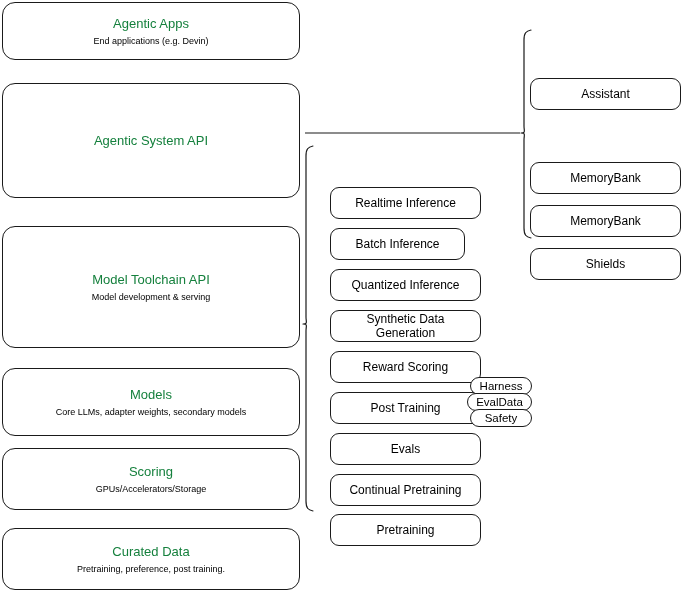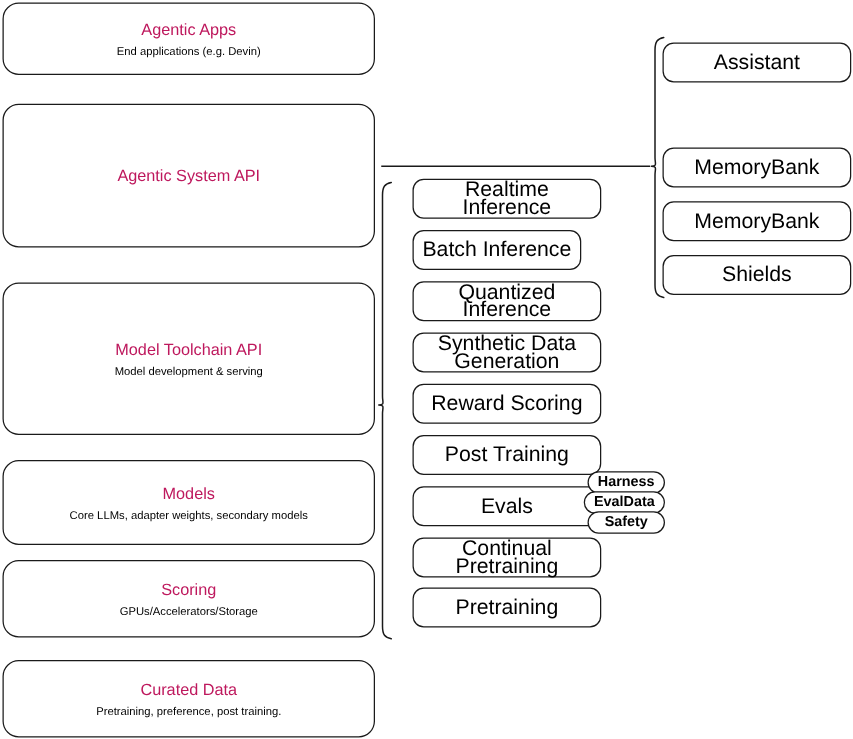--- a/index.html
+++ b/index.html
@@ -31,43 +31,43 @@
     text-align: center;
   }
   
   .layer {
     border-radius: 13px;
     padding: 4px 10px;
   }
   .layer .title {
     font-size: 13px;
     line-height: 16px;
-    color: #be185d;
+    color: #15803d;
   }
   .layer .subtitle {
     font-size: 9px;
     line-height: 12px;
     color: #000;
     margin-top: 3px;
   }
   
   .chip {
     border-radius: 9px;
-    font-size: 17px;
+    font-size: 12px;
     line-height: 14px;
     padding: 0 6px;
+    margin-top: 44px;
   }
   
   .badge {
     border-radius: 999px;
     font-size: 11.5px;
     line-height: 13px;
     padding: 0 4px;
     white-space: nowrap;
-    font-weight: bold;
   }
   .svg-overlay {
     position: absolute;
     left: 0;
     top: 0;
     width: 682px;
     height: 591px;
     pointer-events: none;
   }
 </style>

